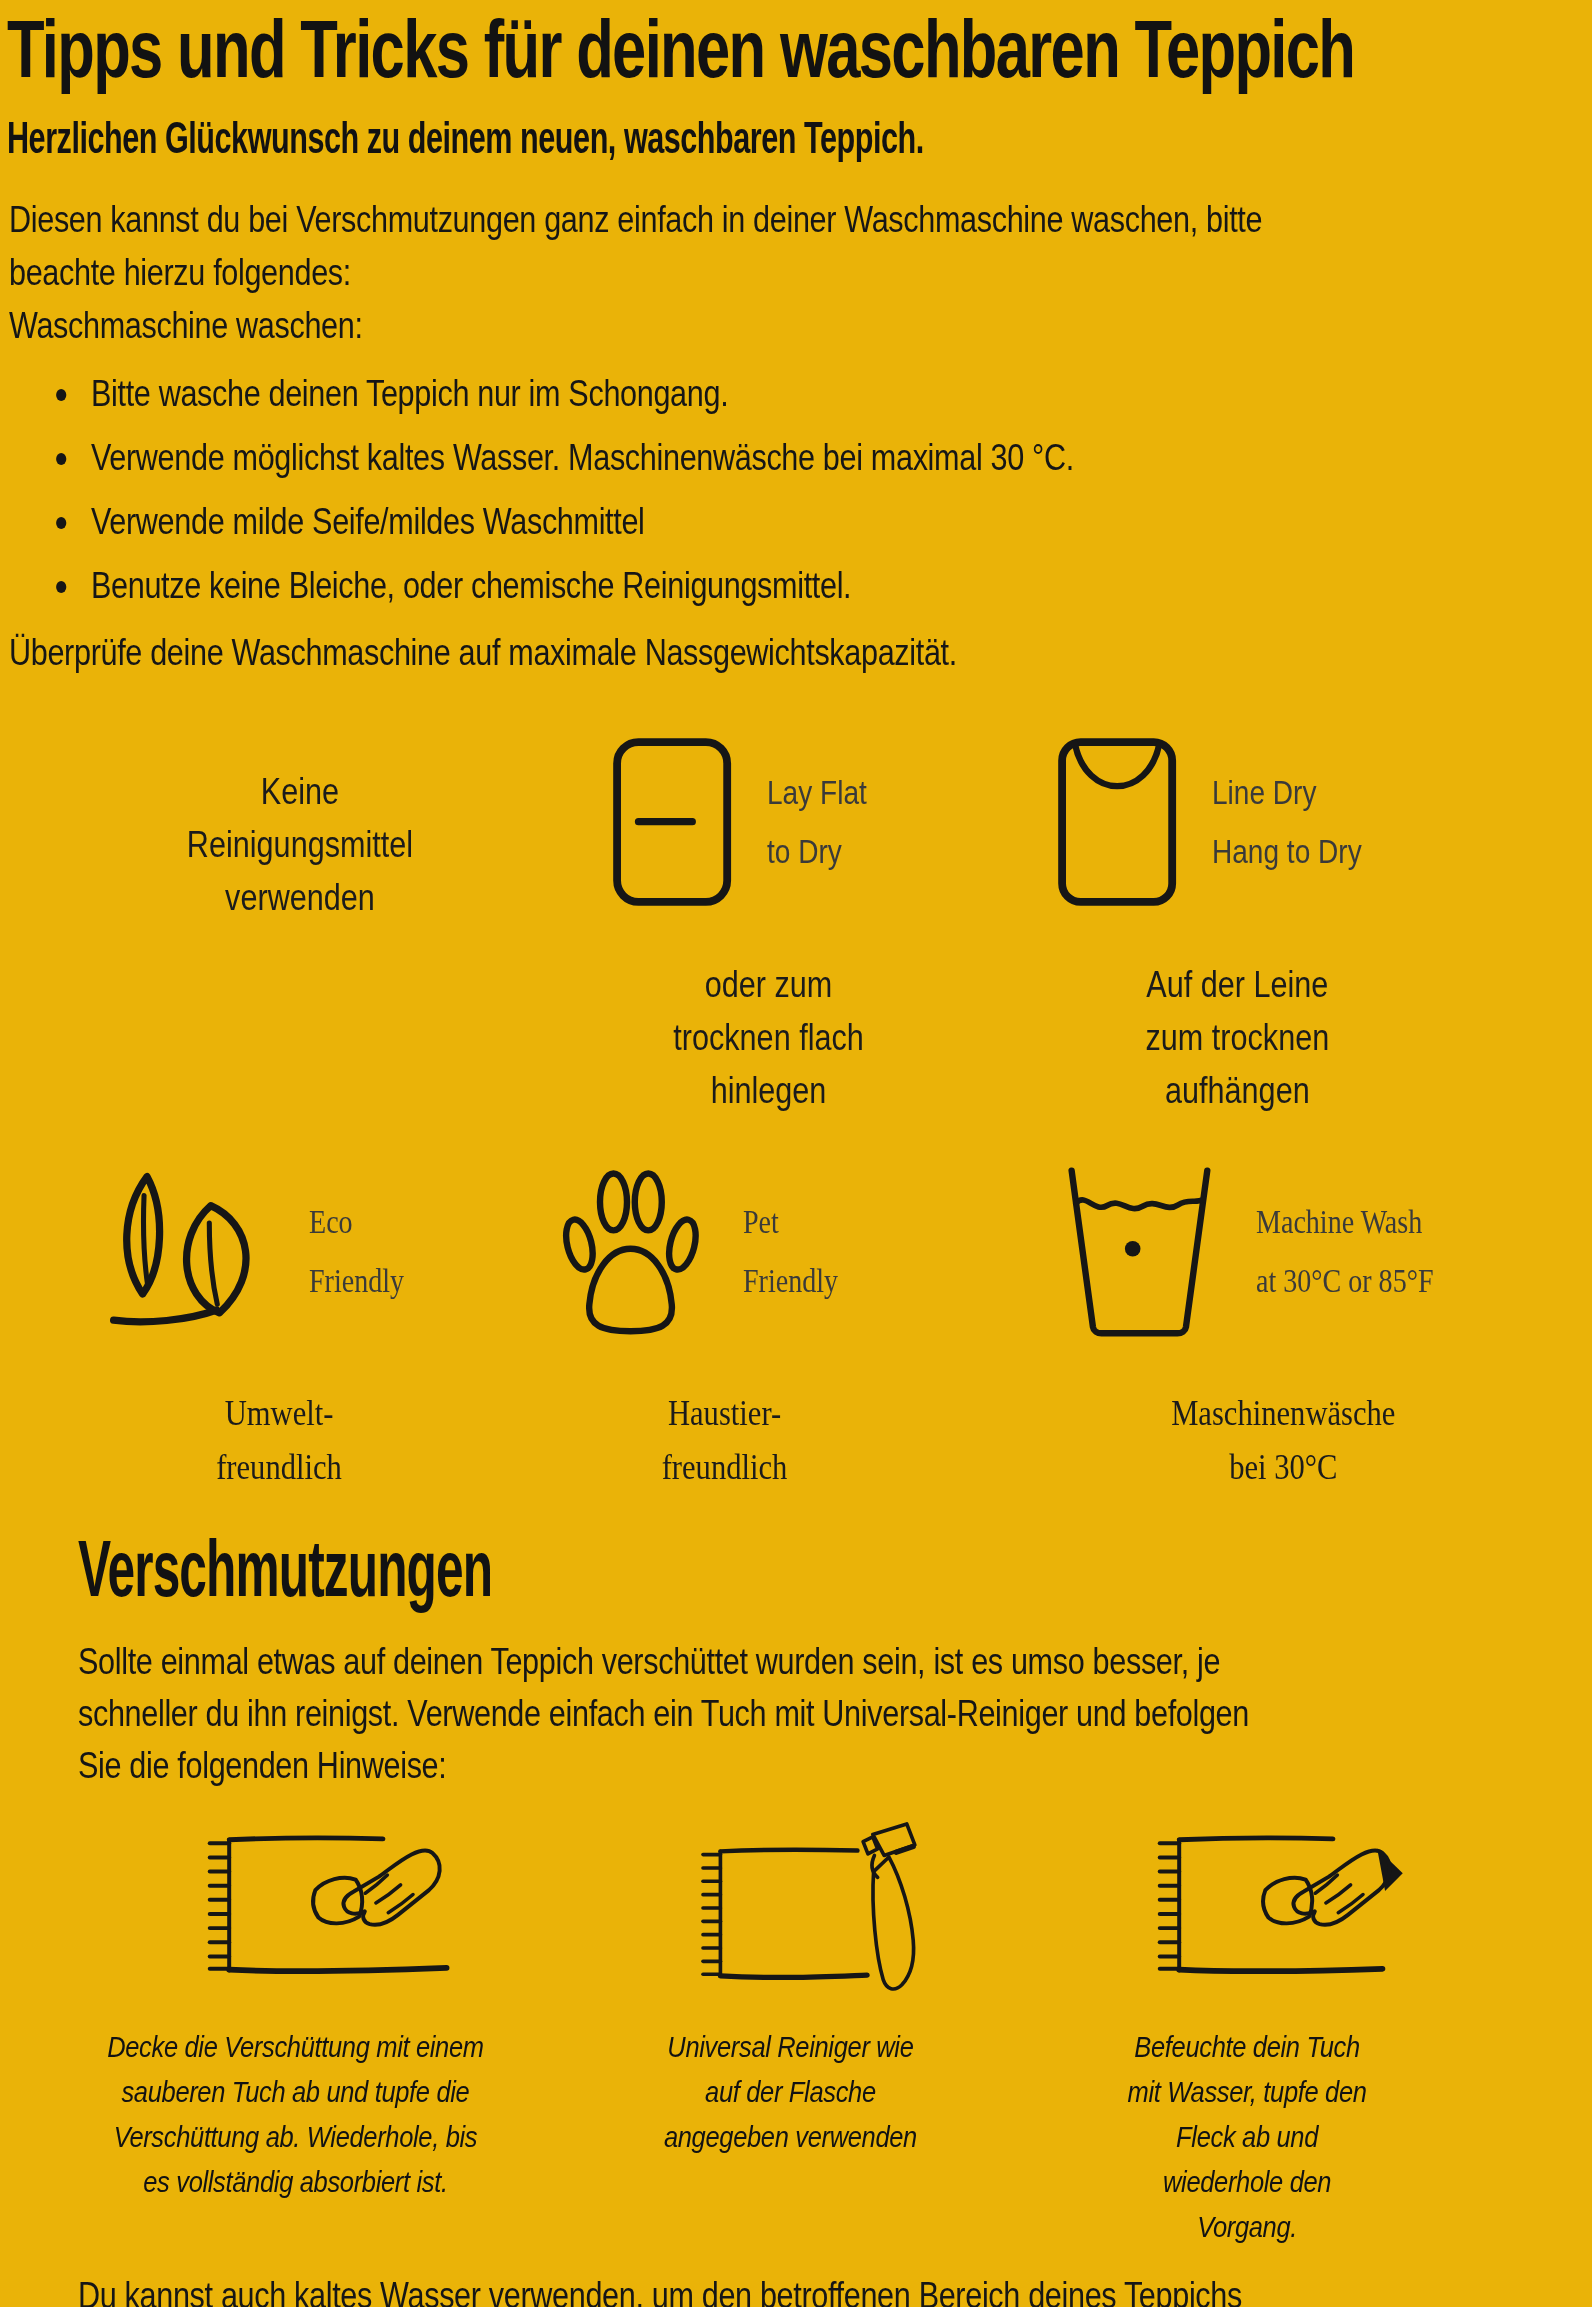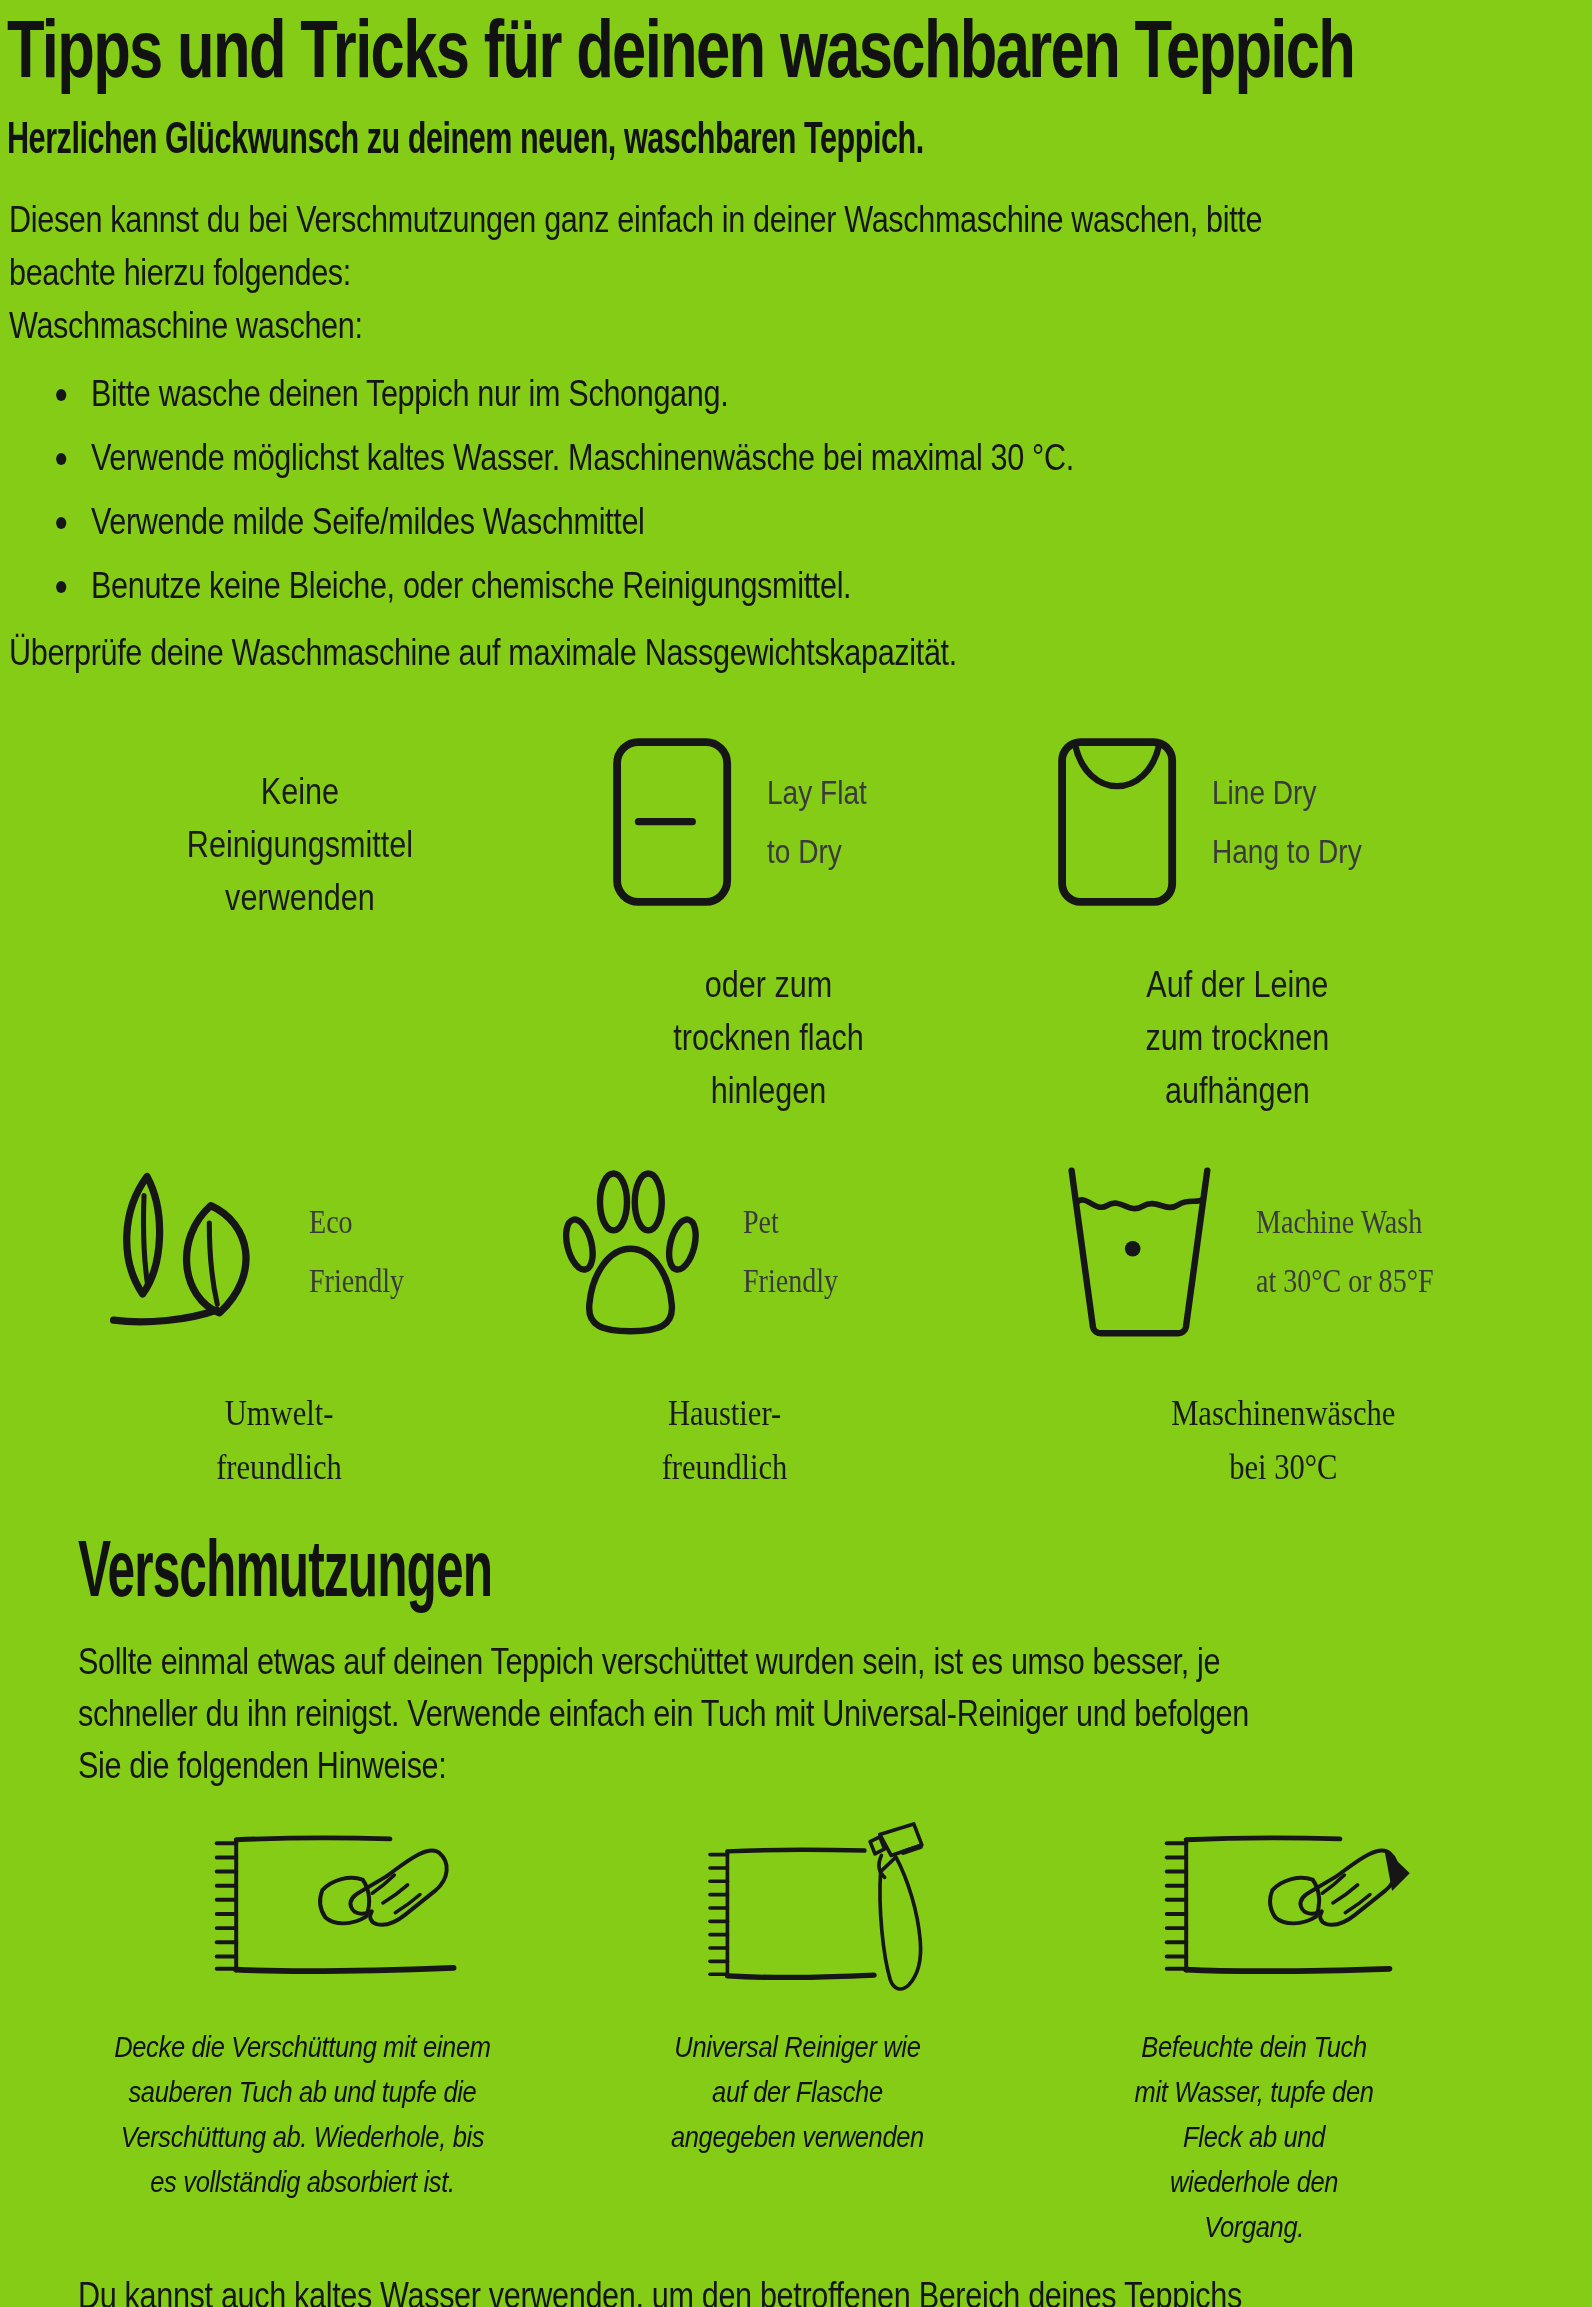--- a/index.html
+++ b/index.html
@@ -1,16 +1,16 @@
 <!DOCTYPE html>
 <html style="font-size:11.6px"><head>
 <meta charset="utf-8">
 <style>
   html,body{margin:0;padding:0;background:#ffffff;}
-  .page{position:relative;width:1593px;height:2307px;background:#84cc16;color:#161616;
+  .page{position:relative;width:1593px;height:2307px;background:#eab308;color:#161616;
         font-family:"Liberation Sans",sans-serif;overflow:hidden;box-sizing:border-box;padding:5.8px 0 0 0;}
 
   
   .hand{font-weight:700;white-space:nowrap;transform-origin:left top;color:#121212;}
   .title{font-size:81px;line-height:1.05;margin:1.4px 0 0 7.2px;letter-spacing:-2.2px;transform:scaleX(.76);}
   .subtitle{font-size:45px;line-height:1.05;margin:22px 0 0 7.2px;letter-spacing:-0.7px;transform:scaleX(.68);}
   .section-heading{font-size:80px;line-height:1.05;margin:33px 0 0 78px;letter-spacing:-1.4px;transform:scaleX(.62);}
 
   
   .cond{transform:scaleX(.85);transform-origin:top left;width:117.6%;}
@@ -33,21 +33,21 @@
   .icon-line{display:flex;align-items:center;gap:33px;height:193px;}
   svg.icon{height:174px;width:auto;flex:none;}
   .en-label{font-size:33px;line-height:1.8;color:#3a3a3a;white-space:pre-line;text-align:left;
             transform:scaleX(.85);transform-origin:center left;}
   .de-caption{margin-top:39px;font-size:36px;line-height:1.48;text-align:center;white-space:pre-line;
               color:#1b1b1b;letter-spacing:0;}
   .de-caption.cond-c{margin-left:calc(-9% + 80px);}
   .de-caption.far{margin-left:calc(-9% + 109px);}
 
   .stains-body{margin:25px 0 0 78px;}
-  .steps-row{display:grid;grid-template-columns:594px 377px 551px;padding-left:32px;margin-top:22px;}
+  .steps-row{display:grid;grid-template-columns:594px 377px 551px;padding-left:25px;margin-top:22px;}
   .step{display:flex;flex-direction:column;align-items:center;}
   svg.illus{height:190px;width:auto;}
   .step-caption{margin-top:19px;font-style:italic;font-size:30px;line-height:1.5;text-align:center;
                 white-space:pre-line;color:#121212;letter-spacing:-0.4px;}
   .footer{margin:22px 0 0 78px;line-height:1.4;}
 
   svg .ln{stroke:#161616;fill:none;stroke-linecap:round;stroke-linejoin:round;}
 </style>
 </head>
 <body>

